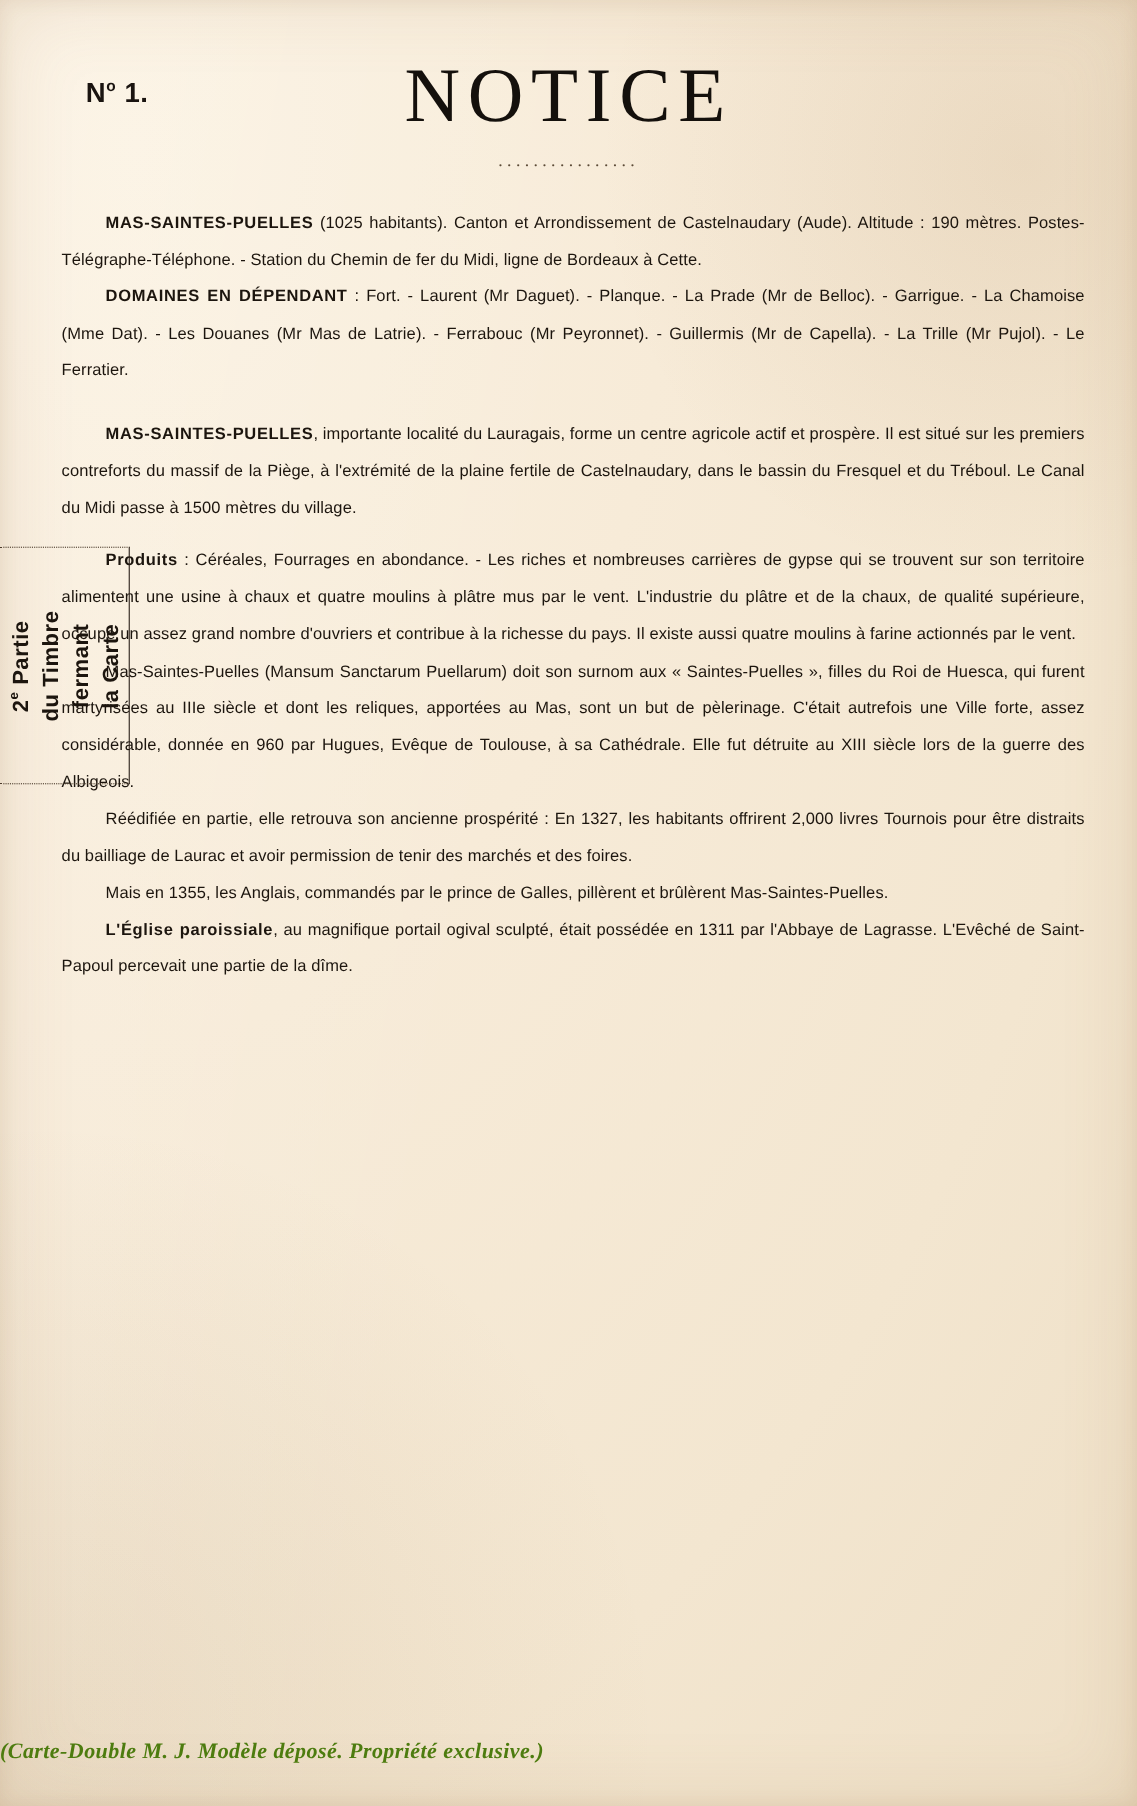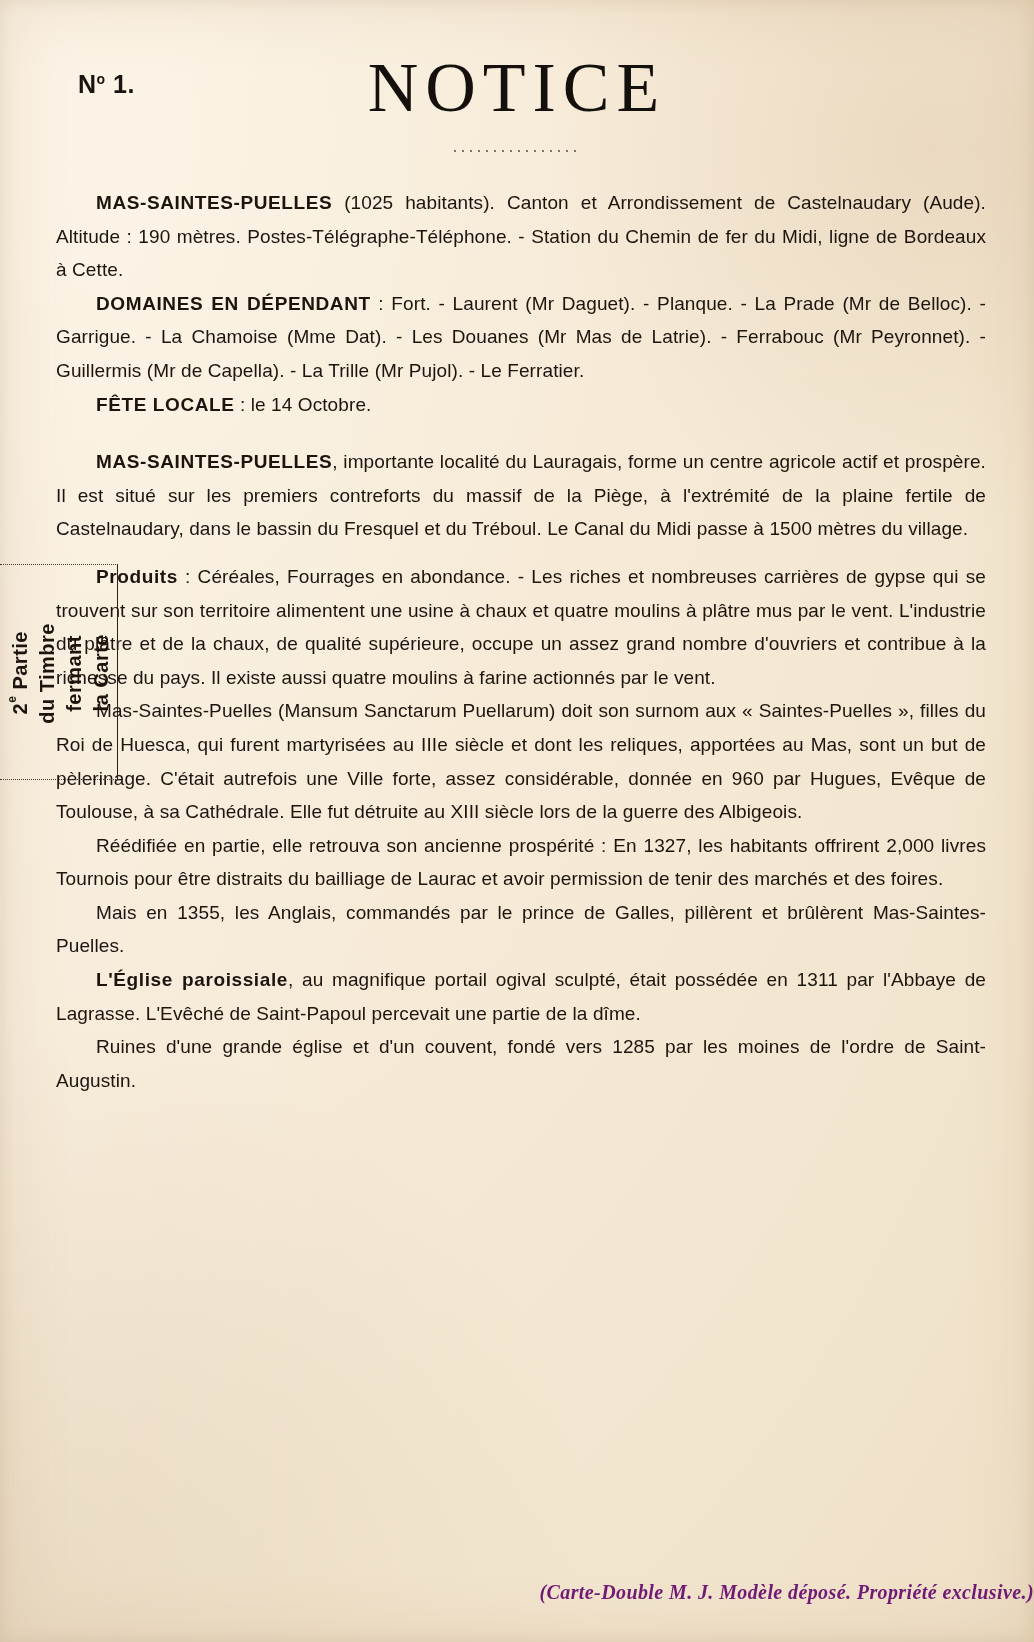--- a/index.html
+++ b/index.html
@@ -86,21 +86,21 @@
   
   .body-col {
     position: absolute;
     left: 56px;
     right: 48px;
     top: 186px;
   }
   p {
     margin: 0 0 0 0;
     font-family: "Liberation Sans", sans-serif;
-    font-size: 19px;
+    font-size: 15px;
     line-height: 33.6px;
     text-align: justify;
     text-justify: inter-word;
     color: #1c150e;
     letter-spacing: 0.1px;
   }
   p.indent { text-indent: 40px; }
   p.gap { margin-top: 24px; }
   .bold {
     font-weight: bold;
@@ -150,27 +150,27 @@
   .stamp-text .sup2 { font-size: 0.6em; vertical-align: super; }
   .inset-text {
   }
   .inset-text p { text-align: justify; }
 
   
   .footer {
     position: absolute;
     left: 0; right: 0;
     bottom: 38px;
-    text-align: right;
+    text-align: left;
     font-family: "Liberation Serif", serif;
     font-style: italic;
     font-weight: bold;
     font-size: 20px;
     letter-spacing: 0.4px;
-    color: #701a75;
+    color: #4d7c0f;
   }
 </style>
 </head>
 <body>
 
 <div class="paper"></div>
 <div class="edge-shade"></div>
 
 <div class="content">
 
@@ -178,21 +178,20 @@
     <div class="no-label">N<sup>o</sup> 1.</div>
     <div class="notice-title">NOTICE</div>
     <div class="dots-rule">................</div>
   </div>
 
   <div class="body-col">
 
     <div class="block-1">
       <p class="indent"><span class="bold">MAS-SAINTES-PUELLES</span><span> (1025 habitants). Canton et Arrondissement de Castelnaudary (Aude). Altitude : 190 mètres. Postes-Télégraphe-Téléphone. - Station du Chemin de fer du Midi, ligne de Bordeaux à Cette.</span></p>
       <p class="indent"><span class="bold">DOMAINES EN DÉPENDANT</span><span> : Fort. - Laurent (Mr Daguet). - Planque. - La Prade (Mr de Belloc). - Garrigue. - La Chamoise (Mme Dat). - Les Douanes (Mr Mas de Latrie). - Ferrabouc (Mr Peyronnet). - Guillermis (Mr de Capella). - La Trille (Mr Pujol). - Le Ferratier.</span></p>
-      <p class="indent"><span class="bold">FÊTE LOCALE</span><span> : le 14 Octobre.</span></p>
     </div>
 
     <p class="indent gap"><span class="bold">MAS-SAINTES-PUELLES</span><span>, importante localité du Lauragais, forme un centre agricole actif et prospère. Il est situé sur les premiers contreforts du massif de la Piège, à l'extrémité de la plaine fertile de Castelnaudary, dans le bassin du Fresquel et du Tréboul. Le Canal du Midi passe à 1500 mètres du village.</span></p>
 
     <div class="mid-wrap">
       <div class="stamp-box">
         <div class="stamp-text">
           <span>2<span class="sup2">e</span> Partie</span>
           <span>du Timbre</span>
           <span>fermant</span>
@@ -201,19 +200,18 @@
       </div>
       <div class="inset-text">
         <p class="indent"><span class="bold">Produits</span><span> : Céréales, Fourrages en abondance. - Les riches et nombreuses carrières de gypse qui se trouvent sur son territoire alimentent une usine à chaux et quatre moulins à plâtre mus par le vent. L'industrie du plâtre et de la chaux, de qualité supérieure, occupe un assez grand nombre d'ouvriers et contribue à la richesse du pays. Il existe aussi quatre moulins à farine actionnés par le vent.</span></p>
         <p class="indent"><span>Mas-Saintes-Puelles (Mansum Sanctarum Puellarum) doit son surnom aux « Saintes-Puelles », filles du Roi de Huesca, qui furent martyrisées au IIIe siècle et dont les reliques, apportées au Mas, sont un but de pèlerinage. C'était autrefois une Ville forte, assez considérable, donnée en 960 par Hugues, Evêque de Toulouse, à sa Cathédrale. Elle fut détruite au XIII siècle lors de la guerre des Albigeois.</span></p>
       </div>
     </div>
 
     <p class="indent"><span>Réédifiée en partie, elle retrouva son ancienne prospérité : En 1327, les habitants offrirent 2,000 livres Tournois pour être distraits du bailliage de Laurac et avoir permission de tenir des marchés et des foires.</span></p>
     <p class="indent"><span>Mais en 1355, les Anglais, commandés par le prince de Galles, pillèrent et brûlèrent Mas-Saintes-Puelles.</span></p>
     <p class="indent"><span class="bold">L'Église paroissiale</span><span>, au magnifique portail ogival sculpté, était possédée en 1311 par l'Abbaye de Lagrasse. L'Evêché de Saint-Papoul percevait une partie de la dîme.</span></p>
-    <p class="indent"><span>Ruines d'une grande église et d'un couvent, fondé vers 1285 par les moines de l'ordre de Saint-Augustin.</span></p>
 
   </div>
 
   <div class="footer">(Carte-Double M. J. Modèle déposé. Propriété exclusive.)</div>
 
 </div>
 
 </body></html>

